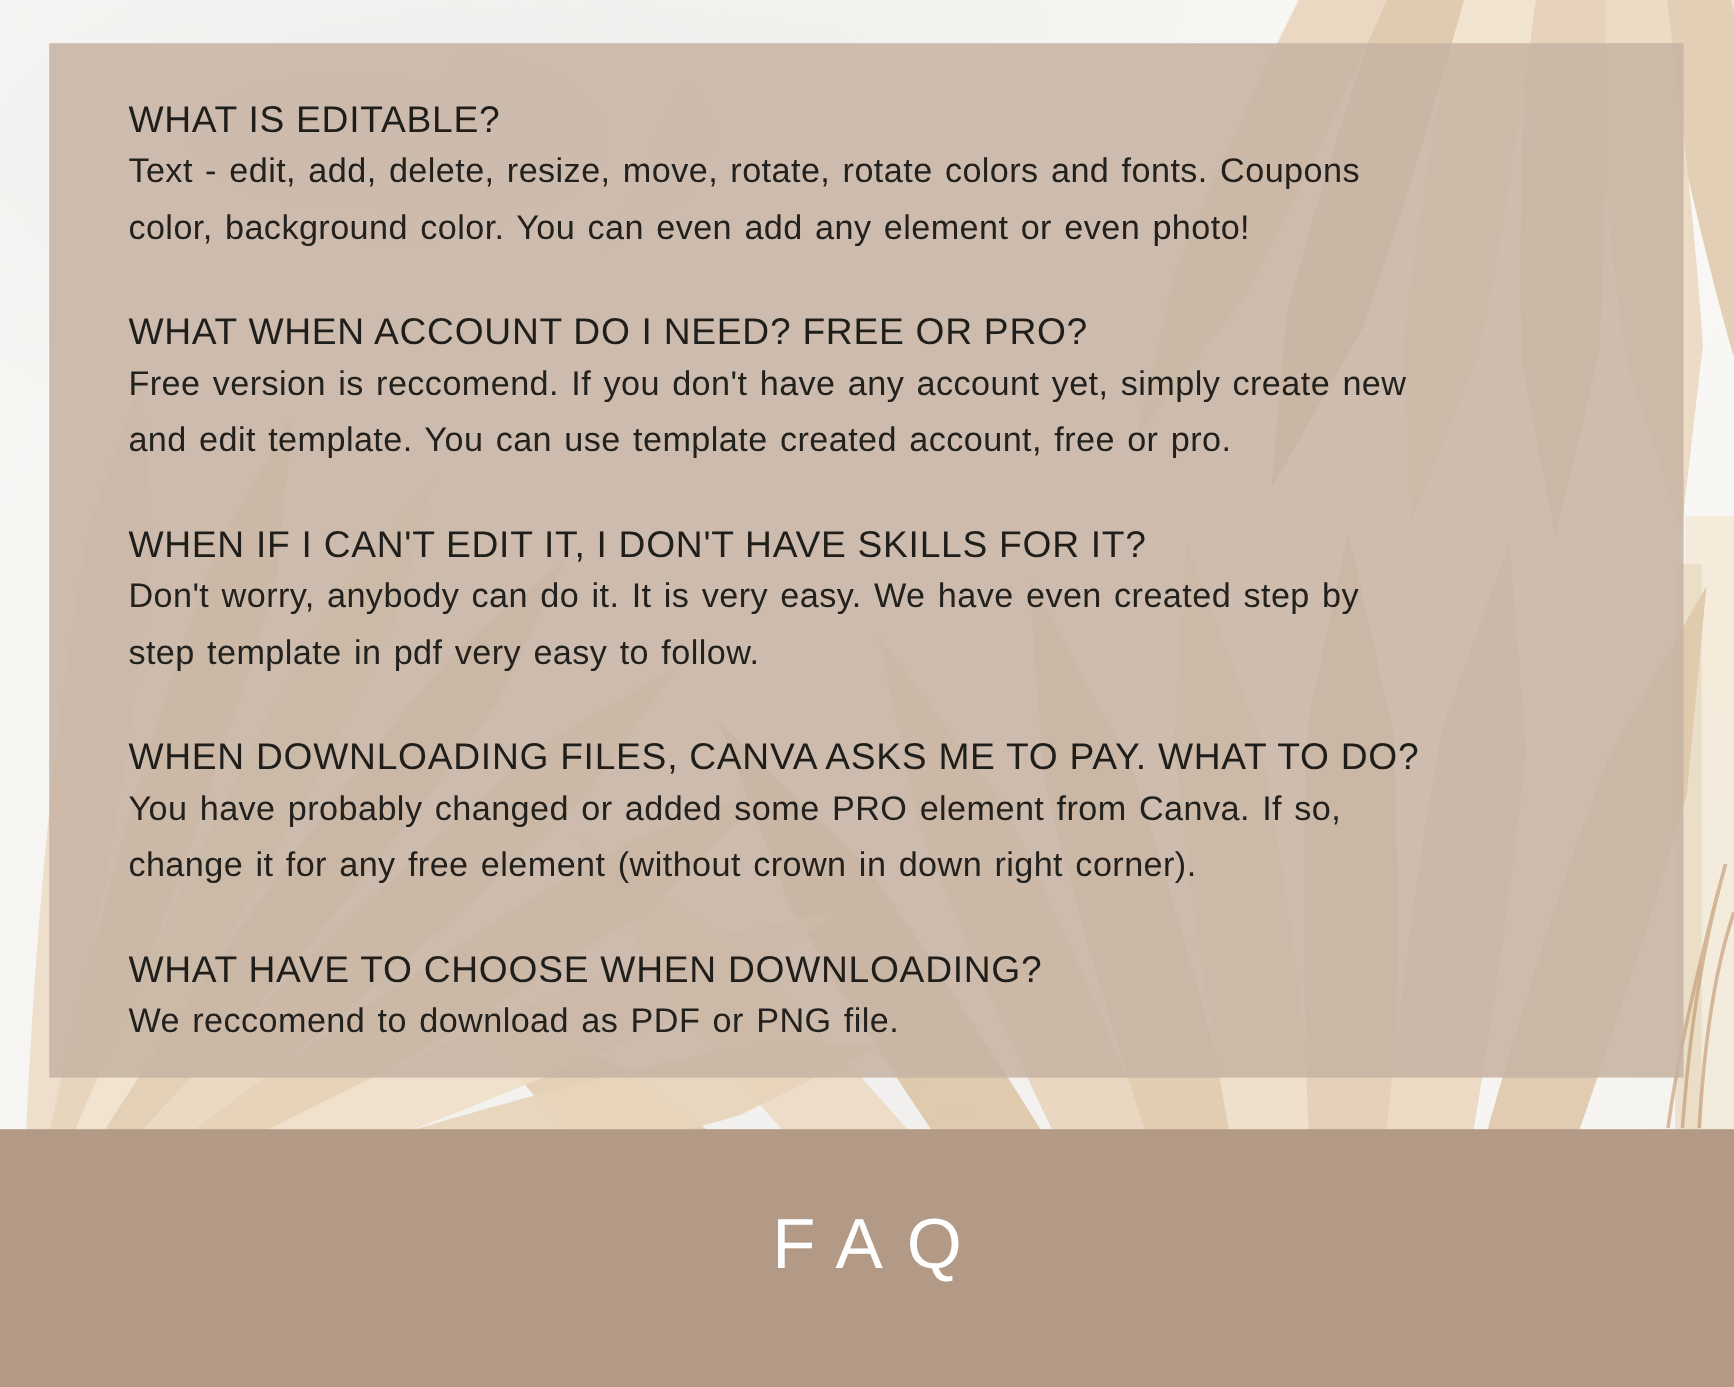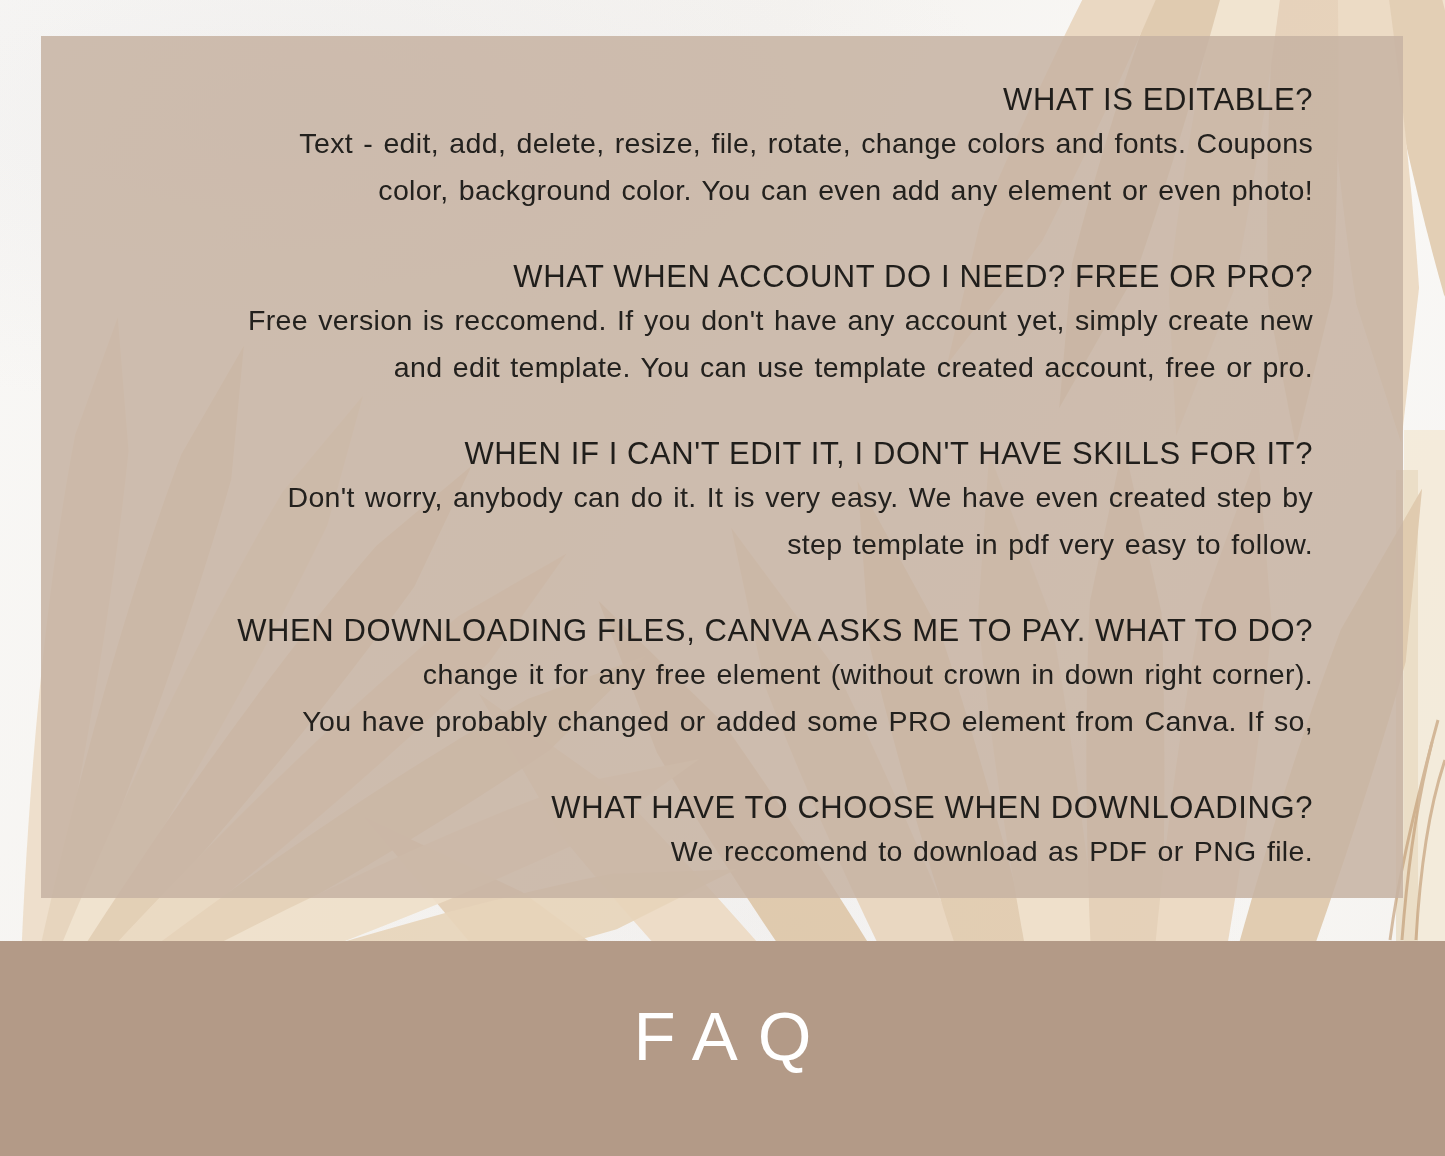--- a/index.html
+++ b/index.html
@@ -23,21 +23,20 @@
     width: 1445px; height: 1156px;
   }
   .panel {
     position: absolute;
     left: 41px; top: 36px;
     width: 1362px; height: 862px;
     background: rgba(199,179,163,0.87);
     box-sizing: border-box;
     padding: 44px 90px 0 66px;
     overflow: hidden;
-    text-align: right;
   }
   .faq-section { margin: 0 0 43px 0; }
   .question {
     font-size: 31px;
     letter-spacing: 0.6px;
     line-height: 40px;
     color: #201e1b;
     white-space: nowrap;
   }
   .answer-line {
@@ -52,21 +51,21 @@
     position: absolute;
     left: 0; top: 941px;
     width: 1445px; height: 215px;
     background: #b39a87;
     display: flex;
     align-items: center;
     justify-content: center;
   }
   .footer-title {
     color: #ffffff;
-    font-size: 69px;
+    font-size: 59px;
     letter-spacing: 20px;
     padding-left: 20px; 
     transform: translateY(-12px);
     font-weight: 400;
     text-align: right;
   }
 </style>
 </head>
 <body>
 
@@ -125,21 +124,21 @@
       <path d="M1416 940 C 1420 870 1428 810 1445 760"></path>
       <path d="M1390 940 C 1398 880 1412 820 1432 742"></path>
     </g>
   </svg>
 
   <div class="panel">
 
     <div class="faq-section">
       <div class="question">WHAT IS EDITABLE?</div>
       <div class="answer">
-        <div class="answer-line">Text - edit, add, delete, resize, file, rotate, change colors and fonts. Coupons</div>
+        <div class="answer-line">Text - edit, add, delete, resize, move, rotate, rotate colors and fonts. Coupons</div>
         <div class="answer-line">color, background color. You can even add any element or even photo!</div>
       </div>
     </div>
 
     <div class="faq-section">
       <div class="question">WHAT WHEN ACCOUNT DO I NEED? FREE OR PRO?</div>
       <div class="answer">
         <div class="answer-line">Free version is reccomend. If you don't have any account yet, simply create new</div>
         <div class="answer-line">and edit template. You can use template created account, free or pro.</div>
       </div>
@@ -149,22 +148,22 @@
       <div class="question">WHEN IF I CAN'T EDIT IT, I DON'T HAVE SKILLS FOR IT?</div>
       <div class="answer">
         <div class="answer-line">Don't worry, anybody can do it. It is very easy. We have even created step by</div>
         <div class="answer-line">step template in pdf very easy to follow.</div>
       </div>
     </div>
 
     <div class="faq-section">
       <div class="question">WHEN DOWNLOADING FILES, CANVA ASKS ME TO PAY. WHAT TO DO?</div>
       <div class="answer">
+        <div class="answer-line">You have probably changed or added some PRO element from Canva. If so,</div>
         <div class="answer-line">change it for any free element (without crown in down right corner).</div>
-        <div class="answer-line">You have probably changed or added some PRO element from Canva. If so,</div>
       </div>
     </div>
 
     <div class="faq-section">
       <div class="question">WHAT HAVE TO CHOOSE WHEN DOWNLOADING?</div>
       <div class="answer">
         <div class="answer-line">We reccomend to download as PDF or PNG file.</div>
       </div>
     </div>
 

